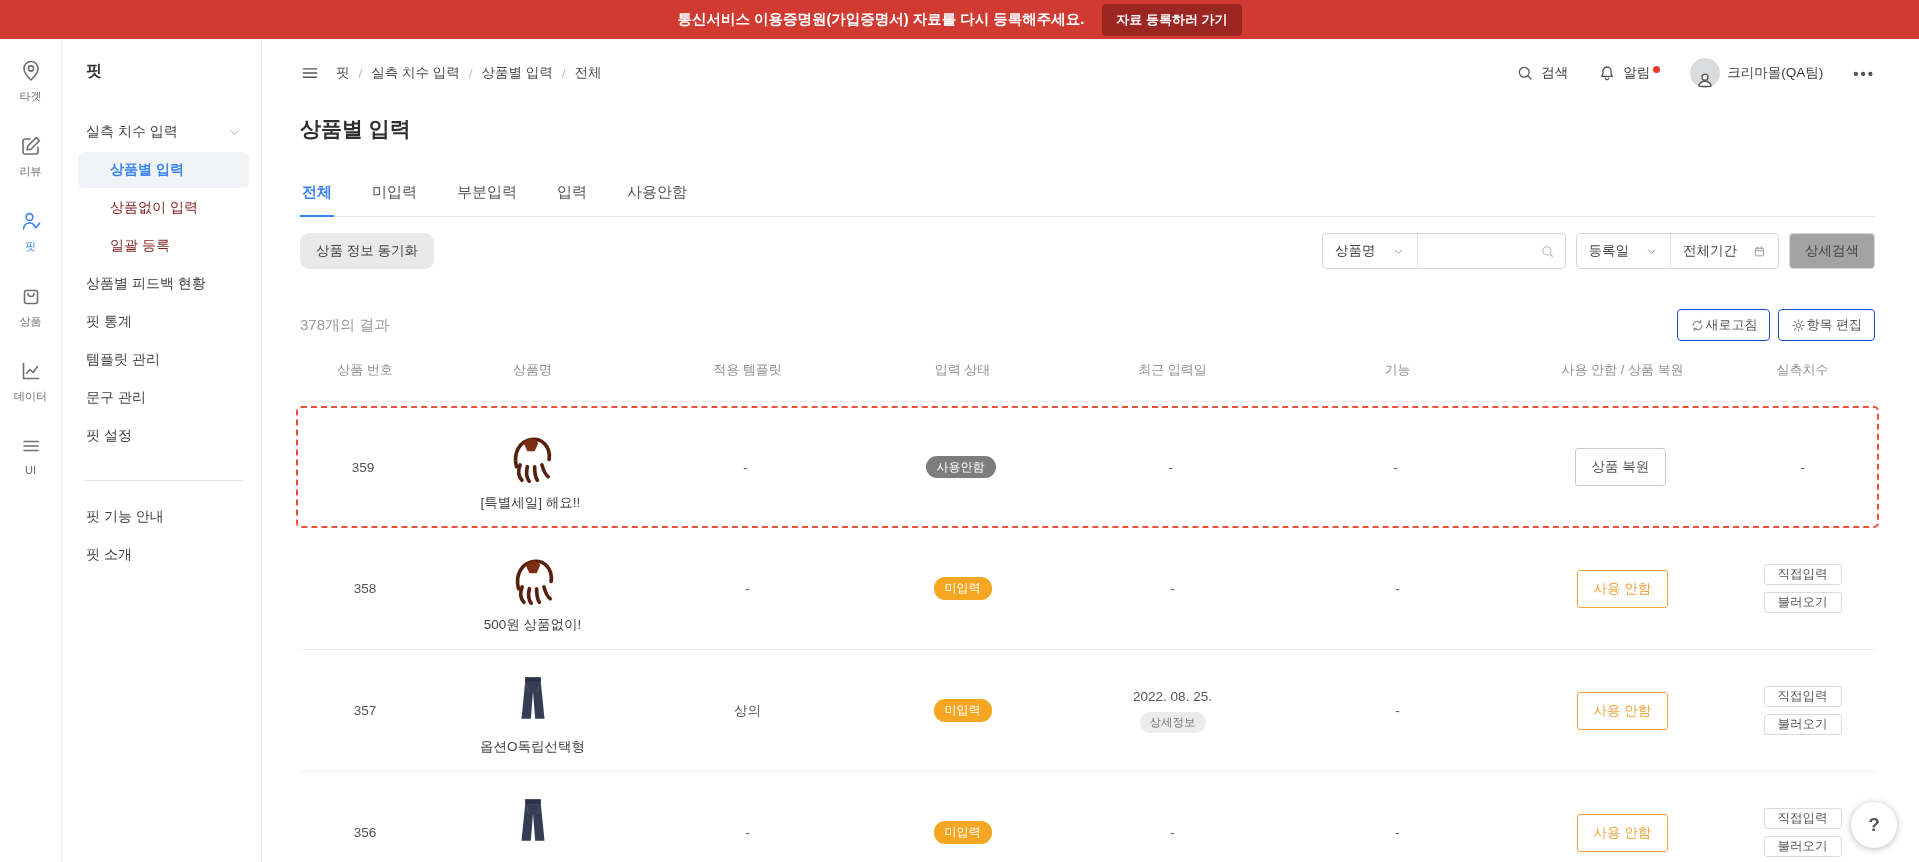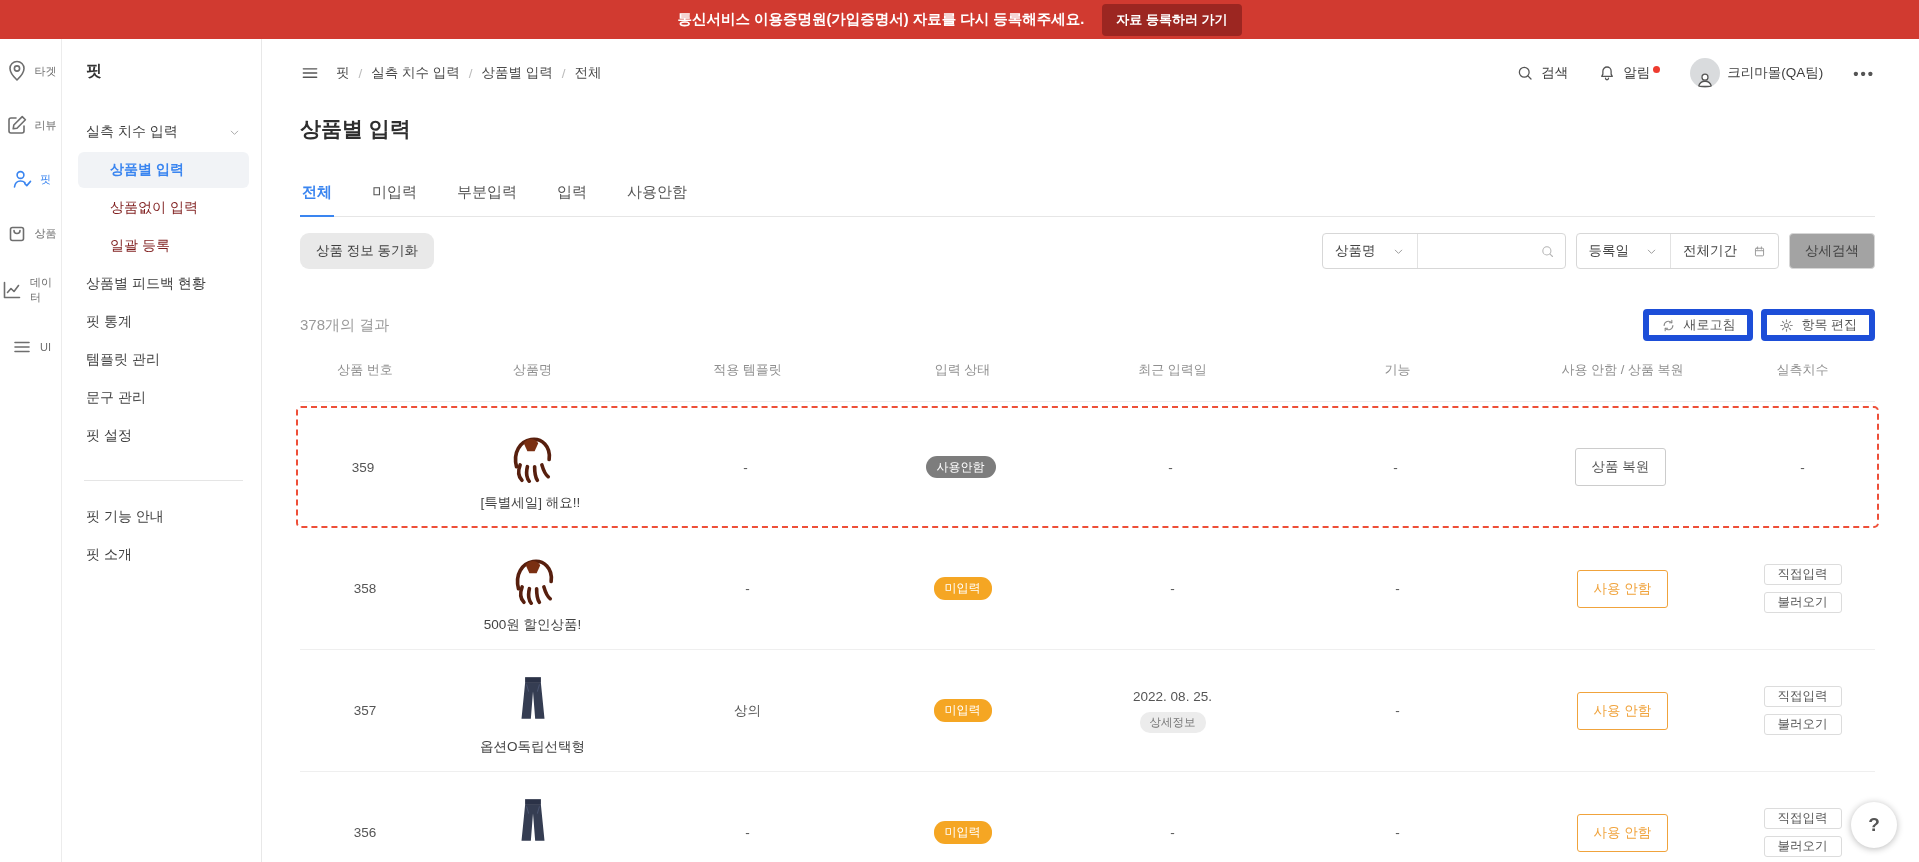--- a/index.html
+++ b/index.html
@@ -16,21 +16,21 @@
   .banner{height:39px;background:var(--banner-red);display:flex;align-items:center;justify-content:center;gap:18px}
   .banner-msg{color:#fff;font-size:14.5px;font-weight:bold}
   .banner-btn{background:var(--banner-btn);color:#fff;border:none;border-radius:4px;
     font-size:13px;font-weight:bold;padding:7px 14px}
 
   .shell{display:flex;height:823px}
 
   
   .rail{width:62px;border-right:1px solid #ececec;display:flex;flex-direction:column;align-items:center;
     padding-top:20px;gap:30px;flex:none}
-  .rail-item{display:flex;flex-direction:row;align-items:center;gap:6px;color:#6e6e6e;font-size:11px;cursor:pointer}
+  .rail-item{display:flex;flex-direction:column;align-items:center;gap:6px;color:#6e6e6e;font-size:11px;cursor:pointer}
   .rail-item.active{color:var(--accent)}
   .rail-item svg{width:24px;height:24px;stroke:currentColor;fill:none;stroke-width:1.6;stroke-linecap:round;stroke-linejoin:round}
 
   
   .sidebar{width:200px;border-right:1px solid #e8e8e8;padding:22px 12px 0 16px;flex:none}
   .sidebar-title{font-size:16px;font-weight:bold;margin:0 0 32px 8px}
   .side-item{font-size:14px;color:#3f3f3f;padding:9px 8px;margin-bottom:2px;display:flex;
     justify-content:space-between;align-items:center;border-radius:6px;cursor:pointer}
   .side-item.sub{padding-left:32px;color:#7f1d1d}
   .side-item.sub.active{background:#f1f3f6;color:var(--accent);font-weight:bold}
@@ -66,22 +66,22 @@
   .fseg + .fseg{border-left:1px solid #e2e2e2}
   .fseg svg,.adv-btn svg{width:13px;height:13px;stroke:#9a9a9a;fill:none;stroke-width:1.8;stroke-linecap:round;stroke-linejoin:round}
   .fsearch{display:flex;align-items:center;border-left:1px solid #e2e2e2;padding:0 10px;width:148px}
   .fsearch input{border:none;outline:none;width:100%;font-size:13px;color:#333}
   .fsearch svg{width:15px;height:15px;stroke:#b5b5b5;fill:none;stroke-width:1.7;stroke-linecap:round;flex:none}
   .adv-btn{border:1px solid #d7d7d7;background:#a3a3a3;border-radius:4px;height:36px;padding:0 15px;font-size:13.5px;color:#444}
 
   .results-row{margin-top:40px;display:flex;justify-content:space-between;align-items:center}
   .count{color:#9a9a9a;font-size:15px}
   .rbtns{display:flex;gap:8px}
-  .light-btn{border:6px solid #1d4ed8;background:#fff;border-radius:4px;height:32px;padding:0 12px;
-    font-size:13px;color:#555;display:inline-flex;align-items:center;gap:7px}
+  .light-btn{border:1px solid #1d4ed8;background:#fff;border-radius:4px;height:32px;padding:0 12px;
+    font-size:13px;color:#555;display:inline-flex;align-items:center;}
   .light-btn svg{width:15px;height:15px;stroke:#8a8a8a;fill:none;stroke-width:1.8;stroke-linecap:round;stroke-linejoin:round}
 
   .table{margin-top:20px}
   .thead,.trow{display:grid;grid-template-columns:130px 205px 225px 205px 215px 235px 215px 1fr}
   .thead{color:#8f8f8f;font-size:13px;padding-bottom:22px;border-bottom:1px solid #ececec}
   .thead div{text-align:center}
   .trow{align-items:center;min-height:122px;border-bottom:1px solid #efefef;font-size:13.5px;color:#555}
   .trow.highlighted{border:2px dashed var(--hl);border-radius:5px;margin:4px -4px 0;border-bottom:2px dashed var(--hl)}
   .cell{display:flex;flex-direction:column;align-items:center;justify-content:center;gap:8px;text-align:center}
   .pimg{width:64px;height:64px;display:flex;align-items:center;justify-content:center;cursor:pointer}
@@ -399,21 +399,21 @@
             <path d="M16 46C12 30 20 18 32 16c12-2 22 8 20 22"></path>
             <path d="M20 44c-3 8-1 14 2 17"></path>
             <path d="M28 46c-2 8 0 14 2 16"></path>
             <path d="M36 46c0 8 1 12 3 15"></path>
             <path d="M44 44c2 7 4 11 7 13"></path>
           </g>
           <path d="M24 20c4-6 12-6 16 0l-4 9h-8z" fill="#7a2f12"></path>
         </svg>
 
       </span>
-      <span class="pname">500원 할인상품!</span>
+      <span class="pname">500원 상품없이!</span>
     </div>
     <div class="cell">-</div>
     <div class="cell">
       <span class="badge empty">미입력</span>
     </div>
     <div class="cell">
       <span>-</span>
 
     </div>
     <div class="cell">-</div>

